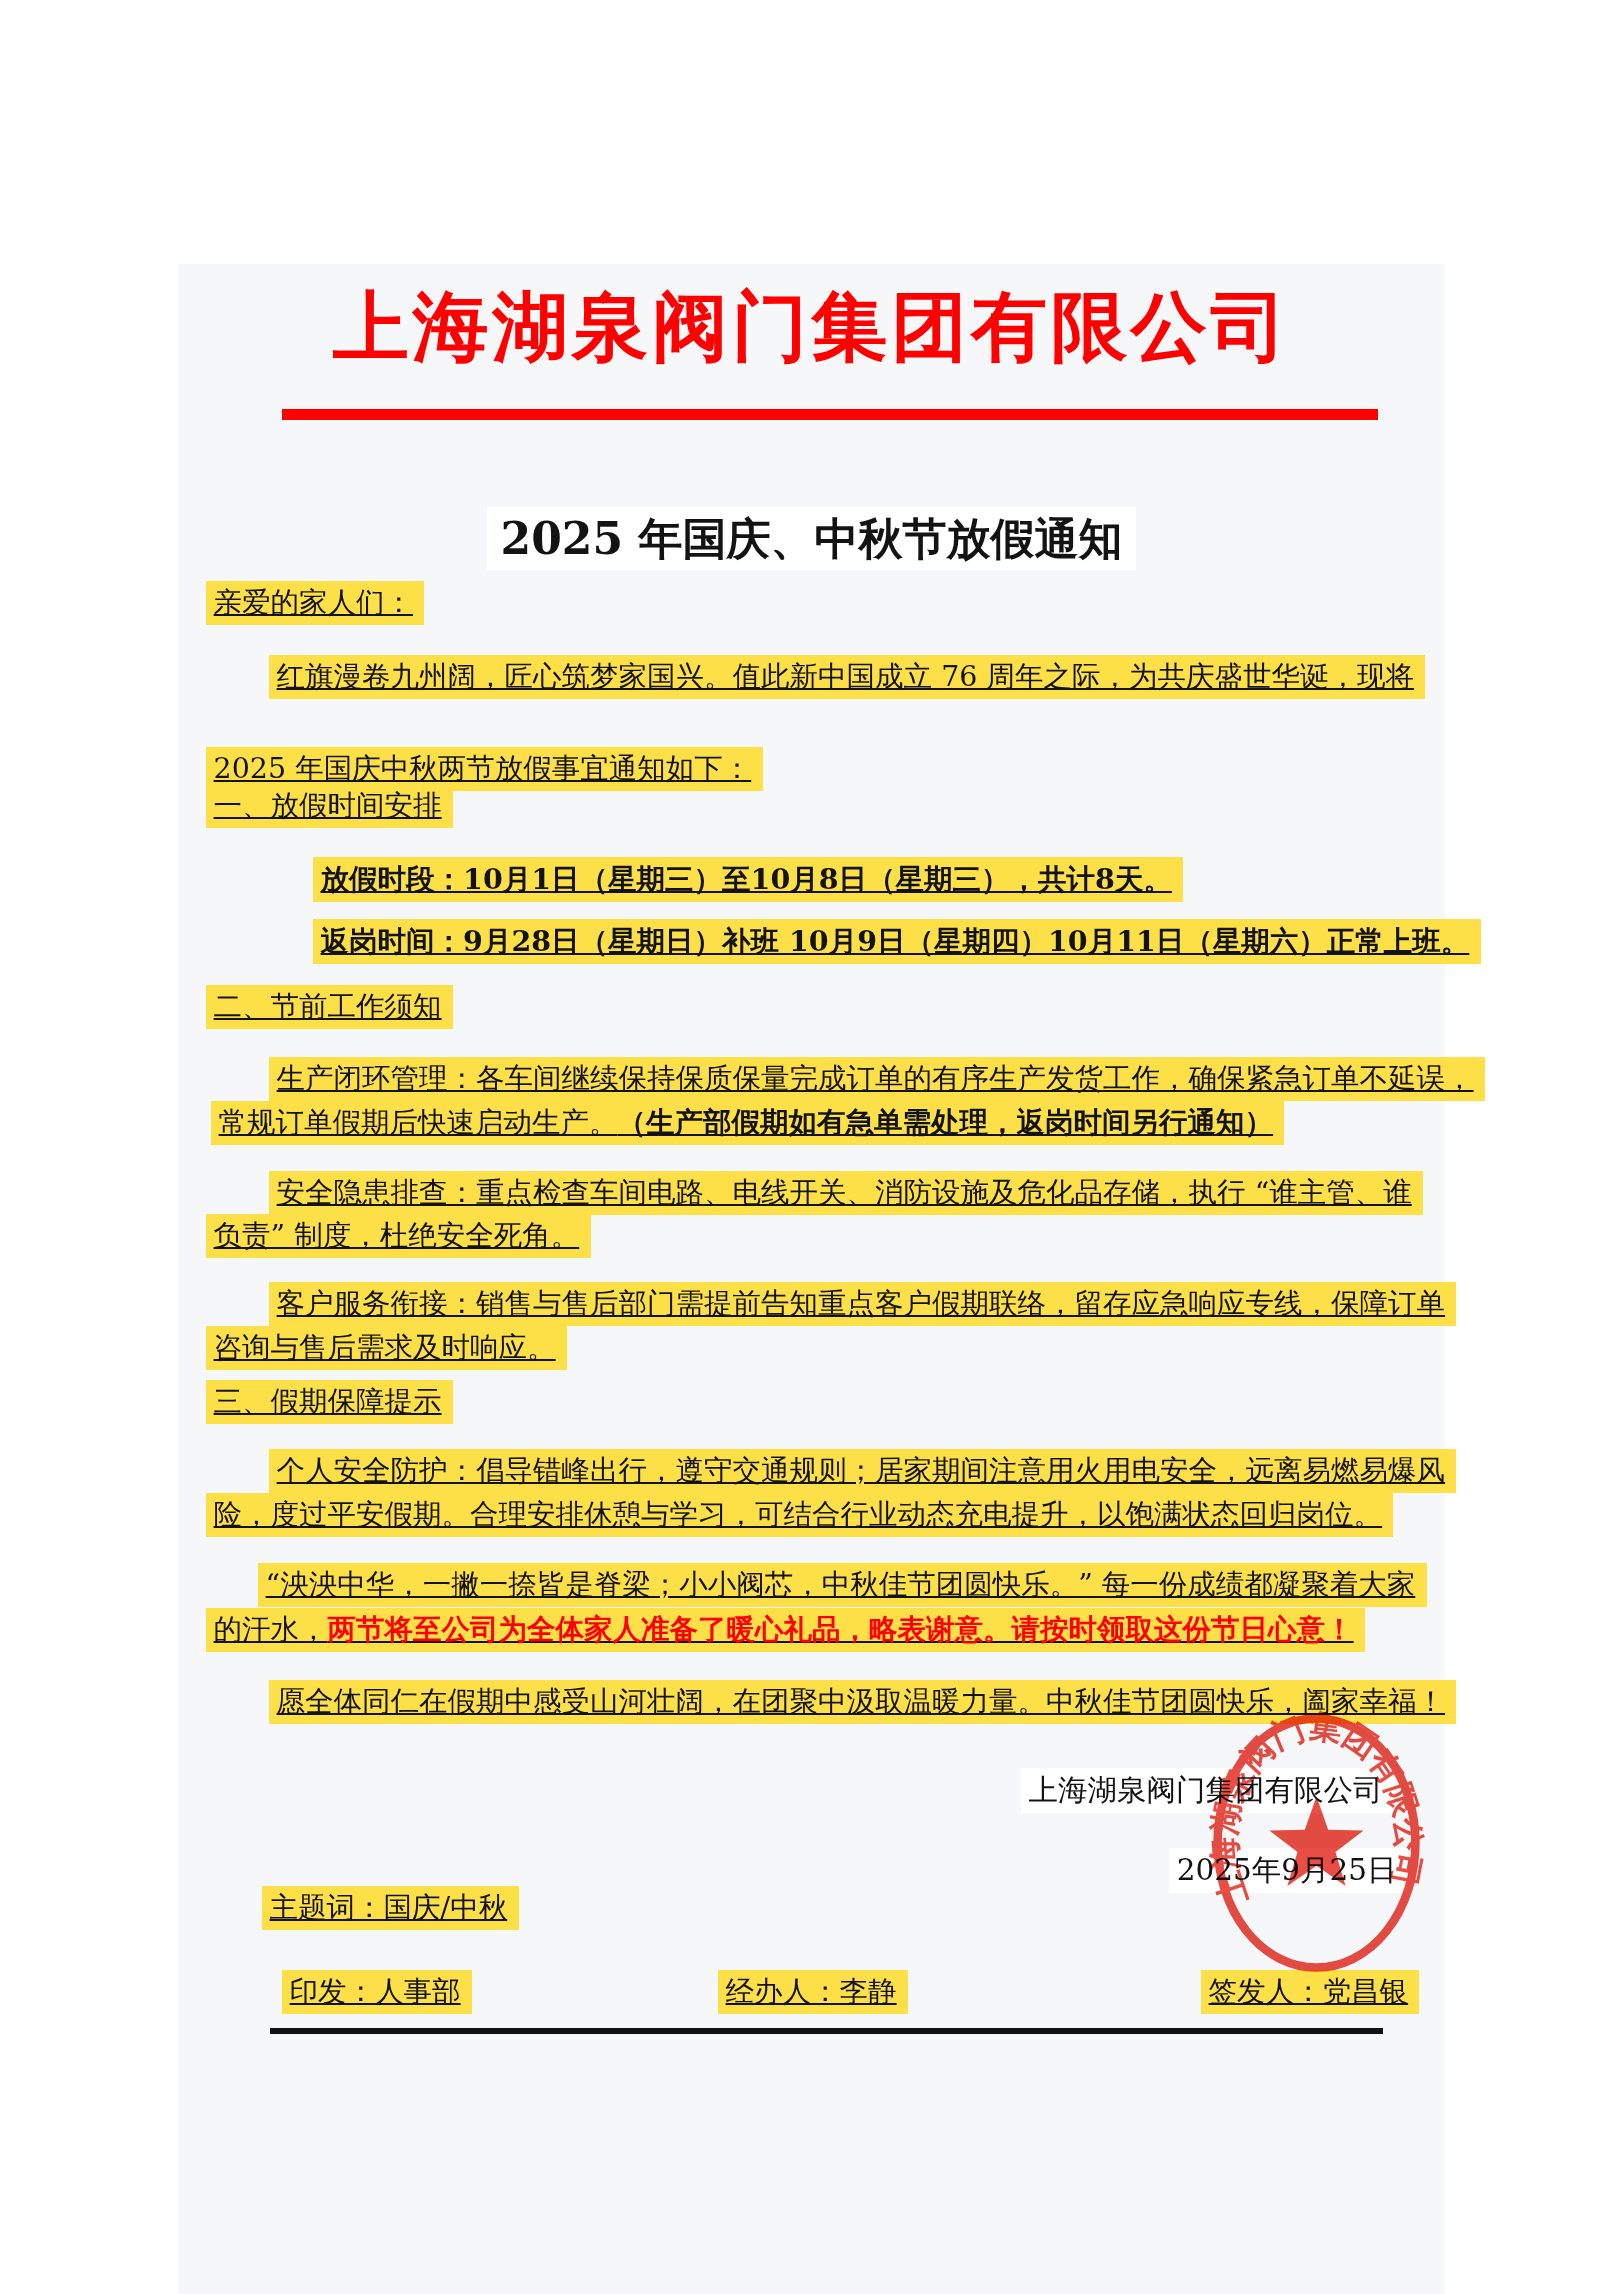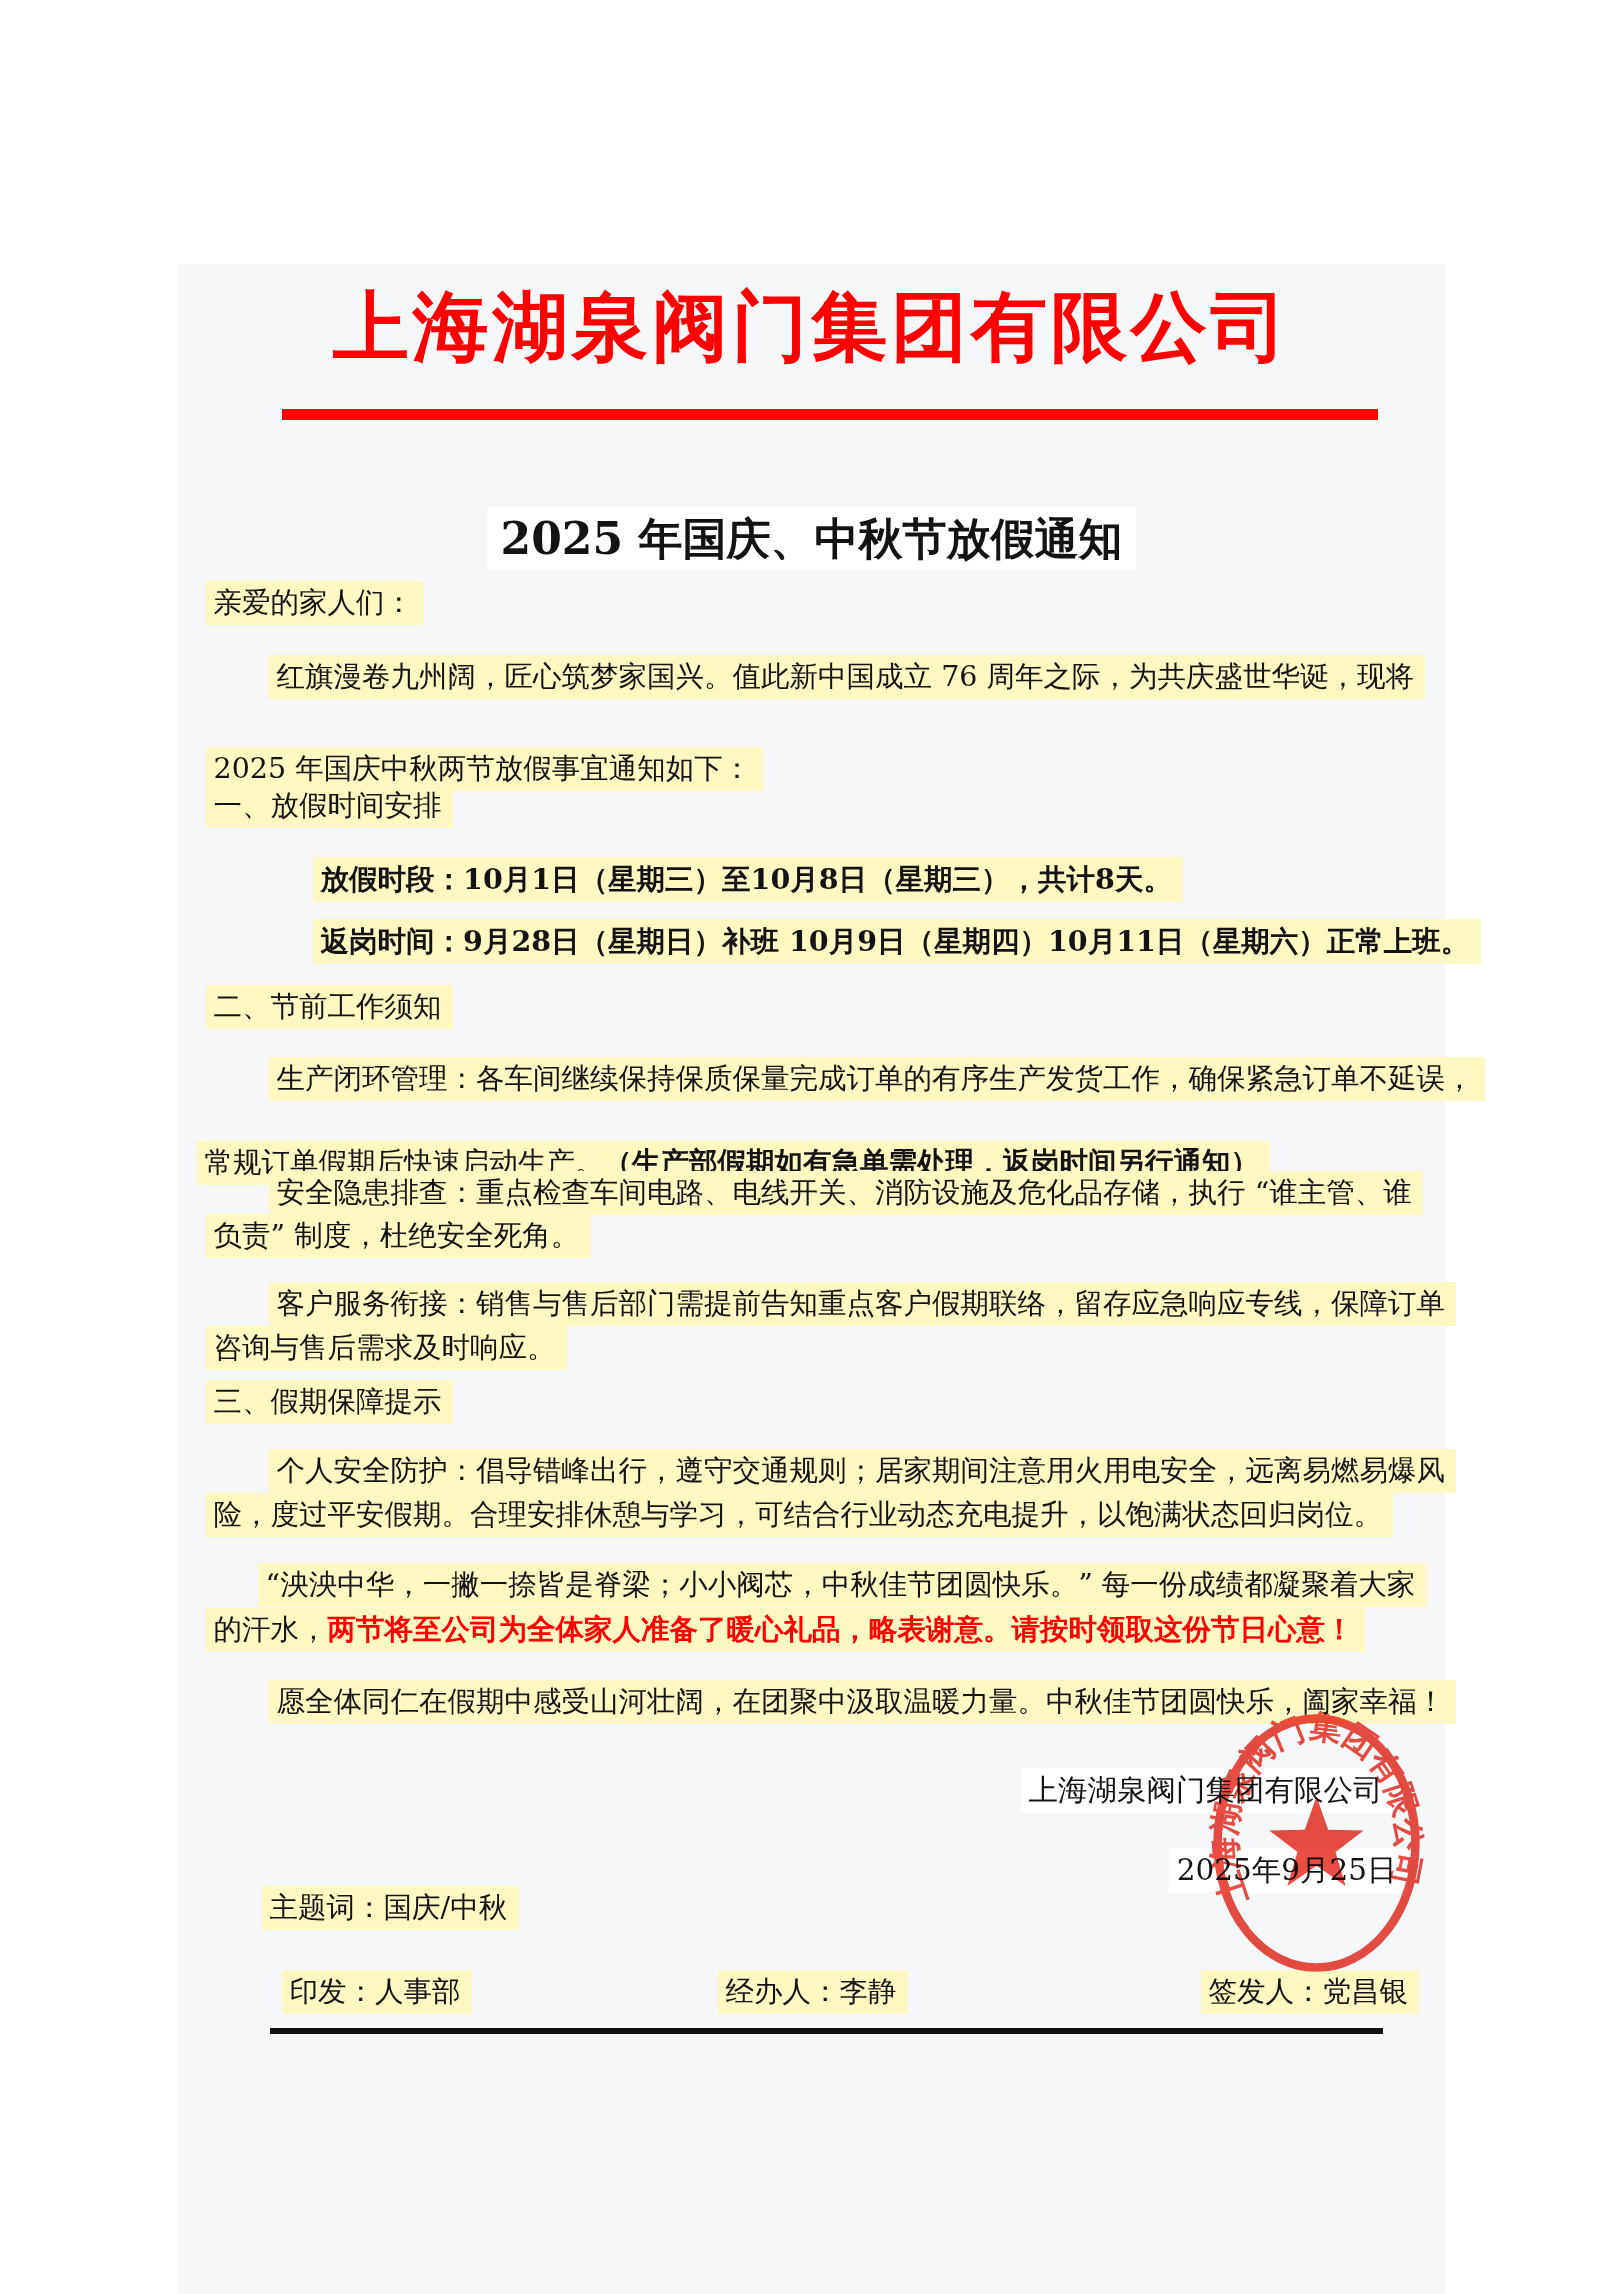--- a/index.html
+++ b/index.html
@@ -11,21 +11,21 @@
   .page-bg{position:absolute;left:178px;top:264px;width:1267px;height:2030px;background:#f6f7f8;}
   .company-title{
     position:absolute;top:277px;left:178px;width:1267px;text-align:center;
     color:#ff0000;font-size:76px;font-weight:bold;letter-spacing:3.8px;white-space:nowrap;
   }
   .title-divider{position:absolute;top:409px;left:282px;width:1096px;height:11.4px;background:#ff0000;}
   .doc-title{position:absolute;top:510px;left:178px;width:1267px;text-align:center;
     font-size:44px;font-weight:bold;white-space:nowrap;}
   .doc-title .hl{background:#ffffff;padding:5.7px 13.3px;}
   .line{position:absolute;white-space:nowrap;font-size:28.5px;line-height:38px;}
-  .line .hl{background:#fef9c3;padding:4.8px 11.4px 5.7px 7.6px;}
+  .line .hl{background:#fde047;padding:4.8px 11.4px 5.7px 7.6px;text-decoration:underline;}
   .b{font-weight:bold;text-align:right;}
   .redtext{color:#ff0000;font-weight:bold;}
   .rightline{position:absolute;white-space:nowrap;font-size:29.5px;line-height:38px;}
   .rightline .hl{background:#ffffff;padding:4.8px 11.4px 5.7px 7.6px;}
   .footer-divider{position:absolute;top:2028px;left:270px;width:1113px;height:5.7px;background:#111111;}
   .stamp{position:absolute;left:1206px;top:1707px;width:221px;height:272px;
     opacity:0.88;mix-blend-mode:multiply;}
 </style>
 </head>
 <body>
@@ -41,21 +41,21 @@
 
 <div class="line" style="top:658px;left:269px;"><span class="hl">红旗漫卷九州阔，匠心筑梦家国兴。值此新中国成立 76 周年之际，为共庆盛世华诞，现将</span></div>
 <div class="line" style="top:702px;left:206px;margin-top:48px;"><span class="hl">2025 年国庆中秋两节放假事宜通知如下：</span></div>
 
 <div class="line" style="top:787px;left:206px;"><span class="hl">一、放假时间安排</span></div>
 <div class="line b" style="top:860px;left:313px;"><span class="hl">放假时段：10月1日（星期三）至10月8日（星期三），共计8天。</span></div>
 <div class="line b" style="top:922px;left:313px;"><span class="hl">返岗时间：9月28日（星期日）补班 10月9日（星期四）10月11日（星期六）正常上班。</span></div>
 
 <div class="line" style="top:988px;left:206px;"><span class="hl">二、节前工作须知</span></div>
 <div class="line" style="top:1060px;left:269px;"><span class="hl">生产闭环管理：各车间继续保持保质保量完成订单的有序生产发货工作，确保紧急订单不延误，</span></div>
-<div class="line" style="top:1103px;left:197px;margin-top:40px;"><span class="hl"><span>常规订单假期后快速启动生产。</span><span class="b">（生产部假期如有急单需处理，返岗时间另行通知）</span></span></div>
+<div class="line" style="top:1103px;left:211px;"><span class="hl"><span>常规订单假期后快速启动生产。</span><span class="b">（生产部假期如有急单需处理，返岗时间另行通知）</span></span></div>
 <div class="line" style="top:1174px;left:269px;"><span class="hl">安全隐患排查：重点检查车间电路、电线开关、消防设施及危化品存储，执行 “谁主管、谁</span></div>
 <div class="line" style="top:1217px;left:206px;"><span class="hl">负责” 制度，杜绝安全死角。</span></div>
 <div class="line" style="top:1285px;left:269px;"><span class="hl">客户服务衔接：销售与售后部门需提前告知重点客户假期联络，留存应急响应专线，保障订单</span></div>
 <div class="line" style="top:1329px;left:206px;"><span class="hl">咨询与售后需求及时响应。</span></div>
 
 <div class="line" style="top:1383px;left:206px;"><span class="hl">三、假期保障提示</span></div>
 <div class="line" style="top:1452px;left:269px;text-align:right;"><span class="hl">个人安全防护：倡导错峰出行，遵守交通规则；居家期间注意用火用电安全，远离易燃易爆风</span></div>
 <div class="line" style="top:1496px;left:206px;"><span class="hl">险，度过平安假期。合理安排休憩与学习，可结合行业动态充电提升，以饱满状态回归岗位。</span></div>
 <div class="line" style="top:1566px;left:258px;"><span class="hl">“泱泱中华，一撇一捺皆是脊梁；小小阀芯，中秋佳节团圆快乐。” 每一份成绩都凝聚着大家</span></div>
 <div class="line" style="top:1610px;left:206px;"><span class="hl"><span>的汗水，</span><span class="redtext">两节将至公司为全体家人准备了暖心礼品，略表谢意。请按时领取这份节日心意！</span></span></div>

